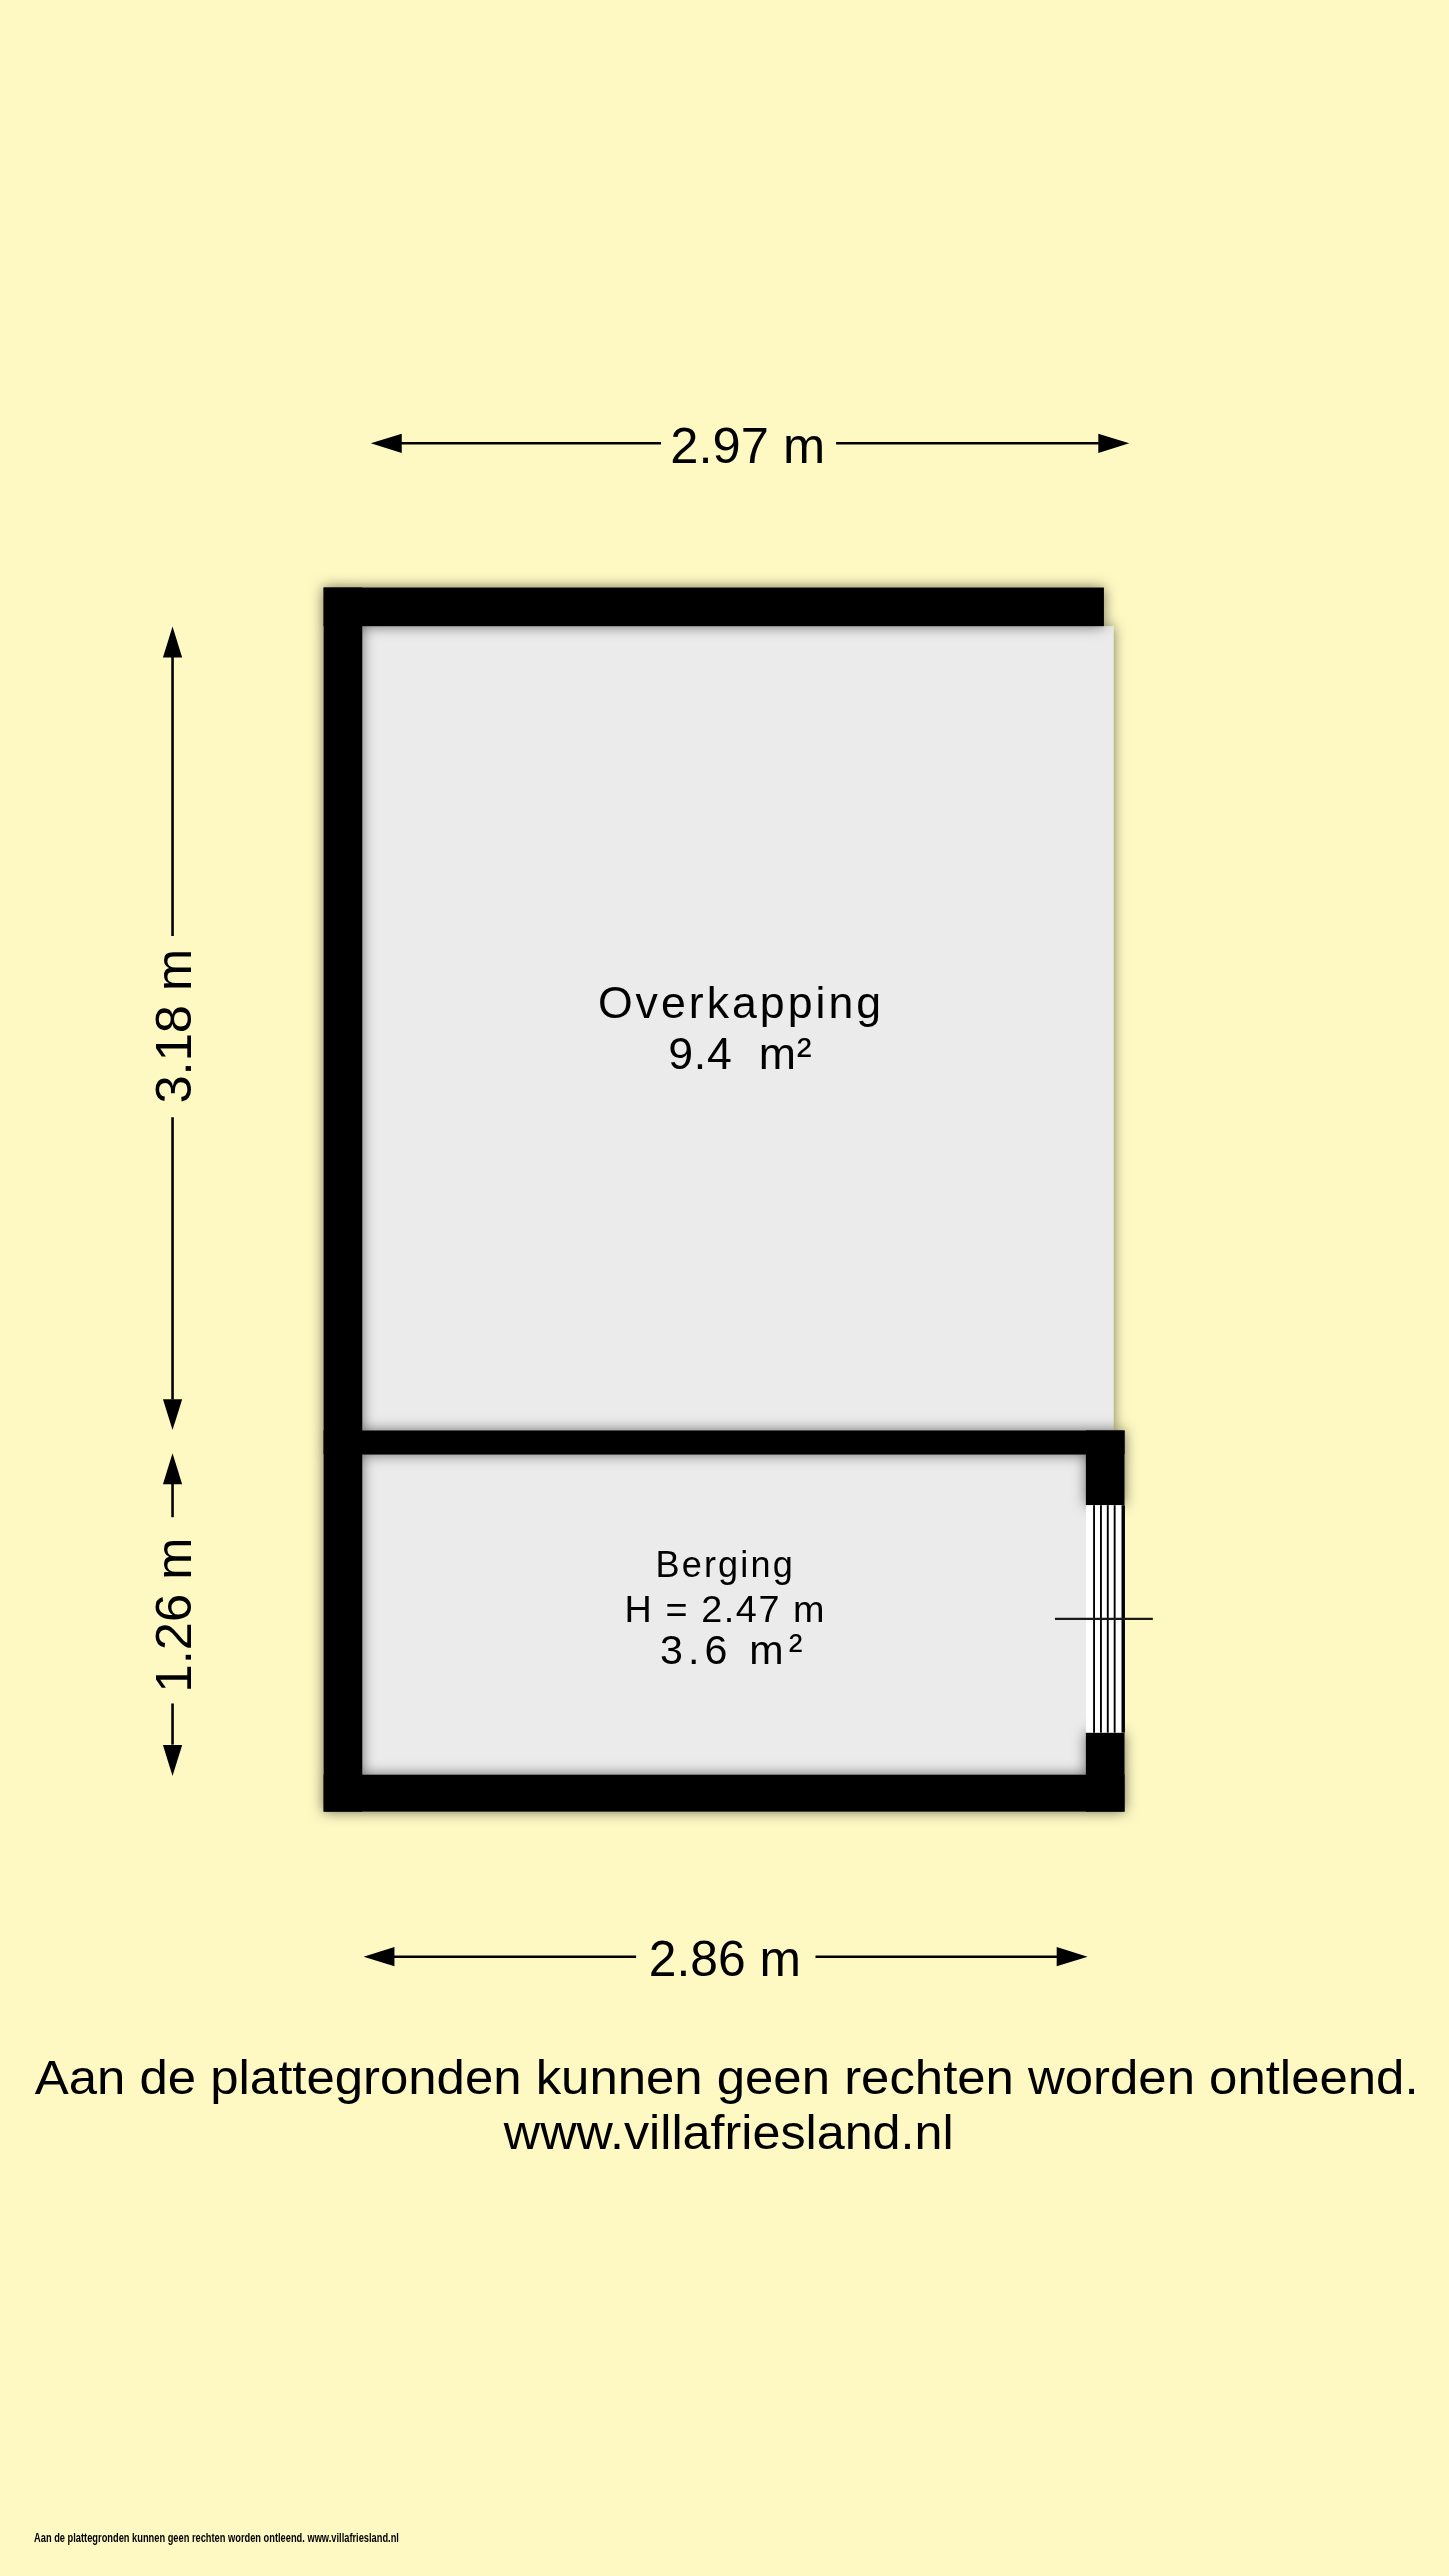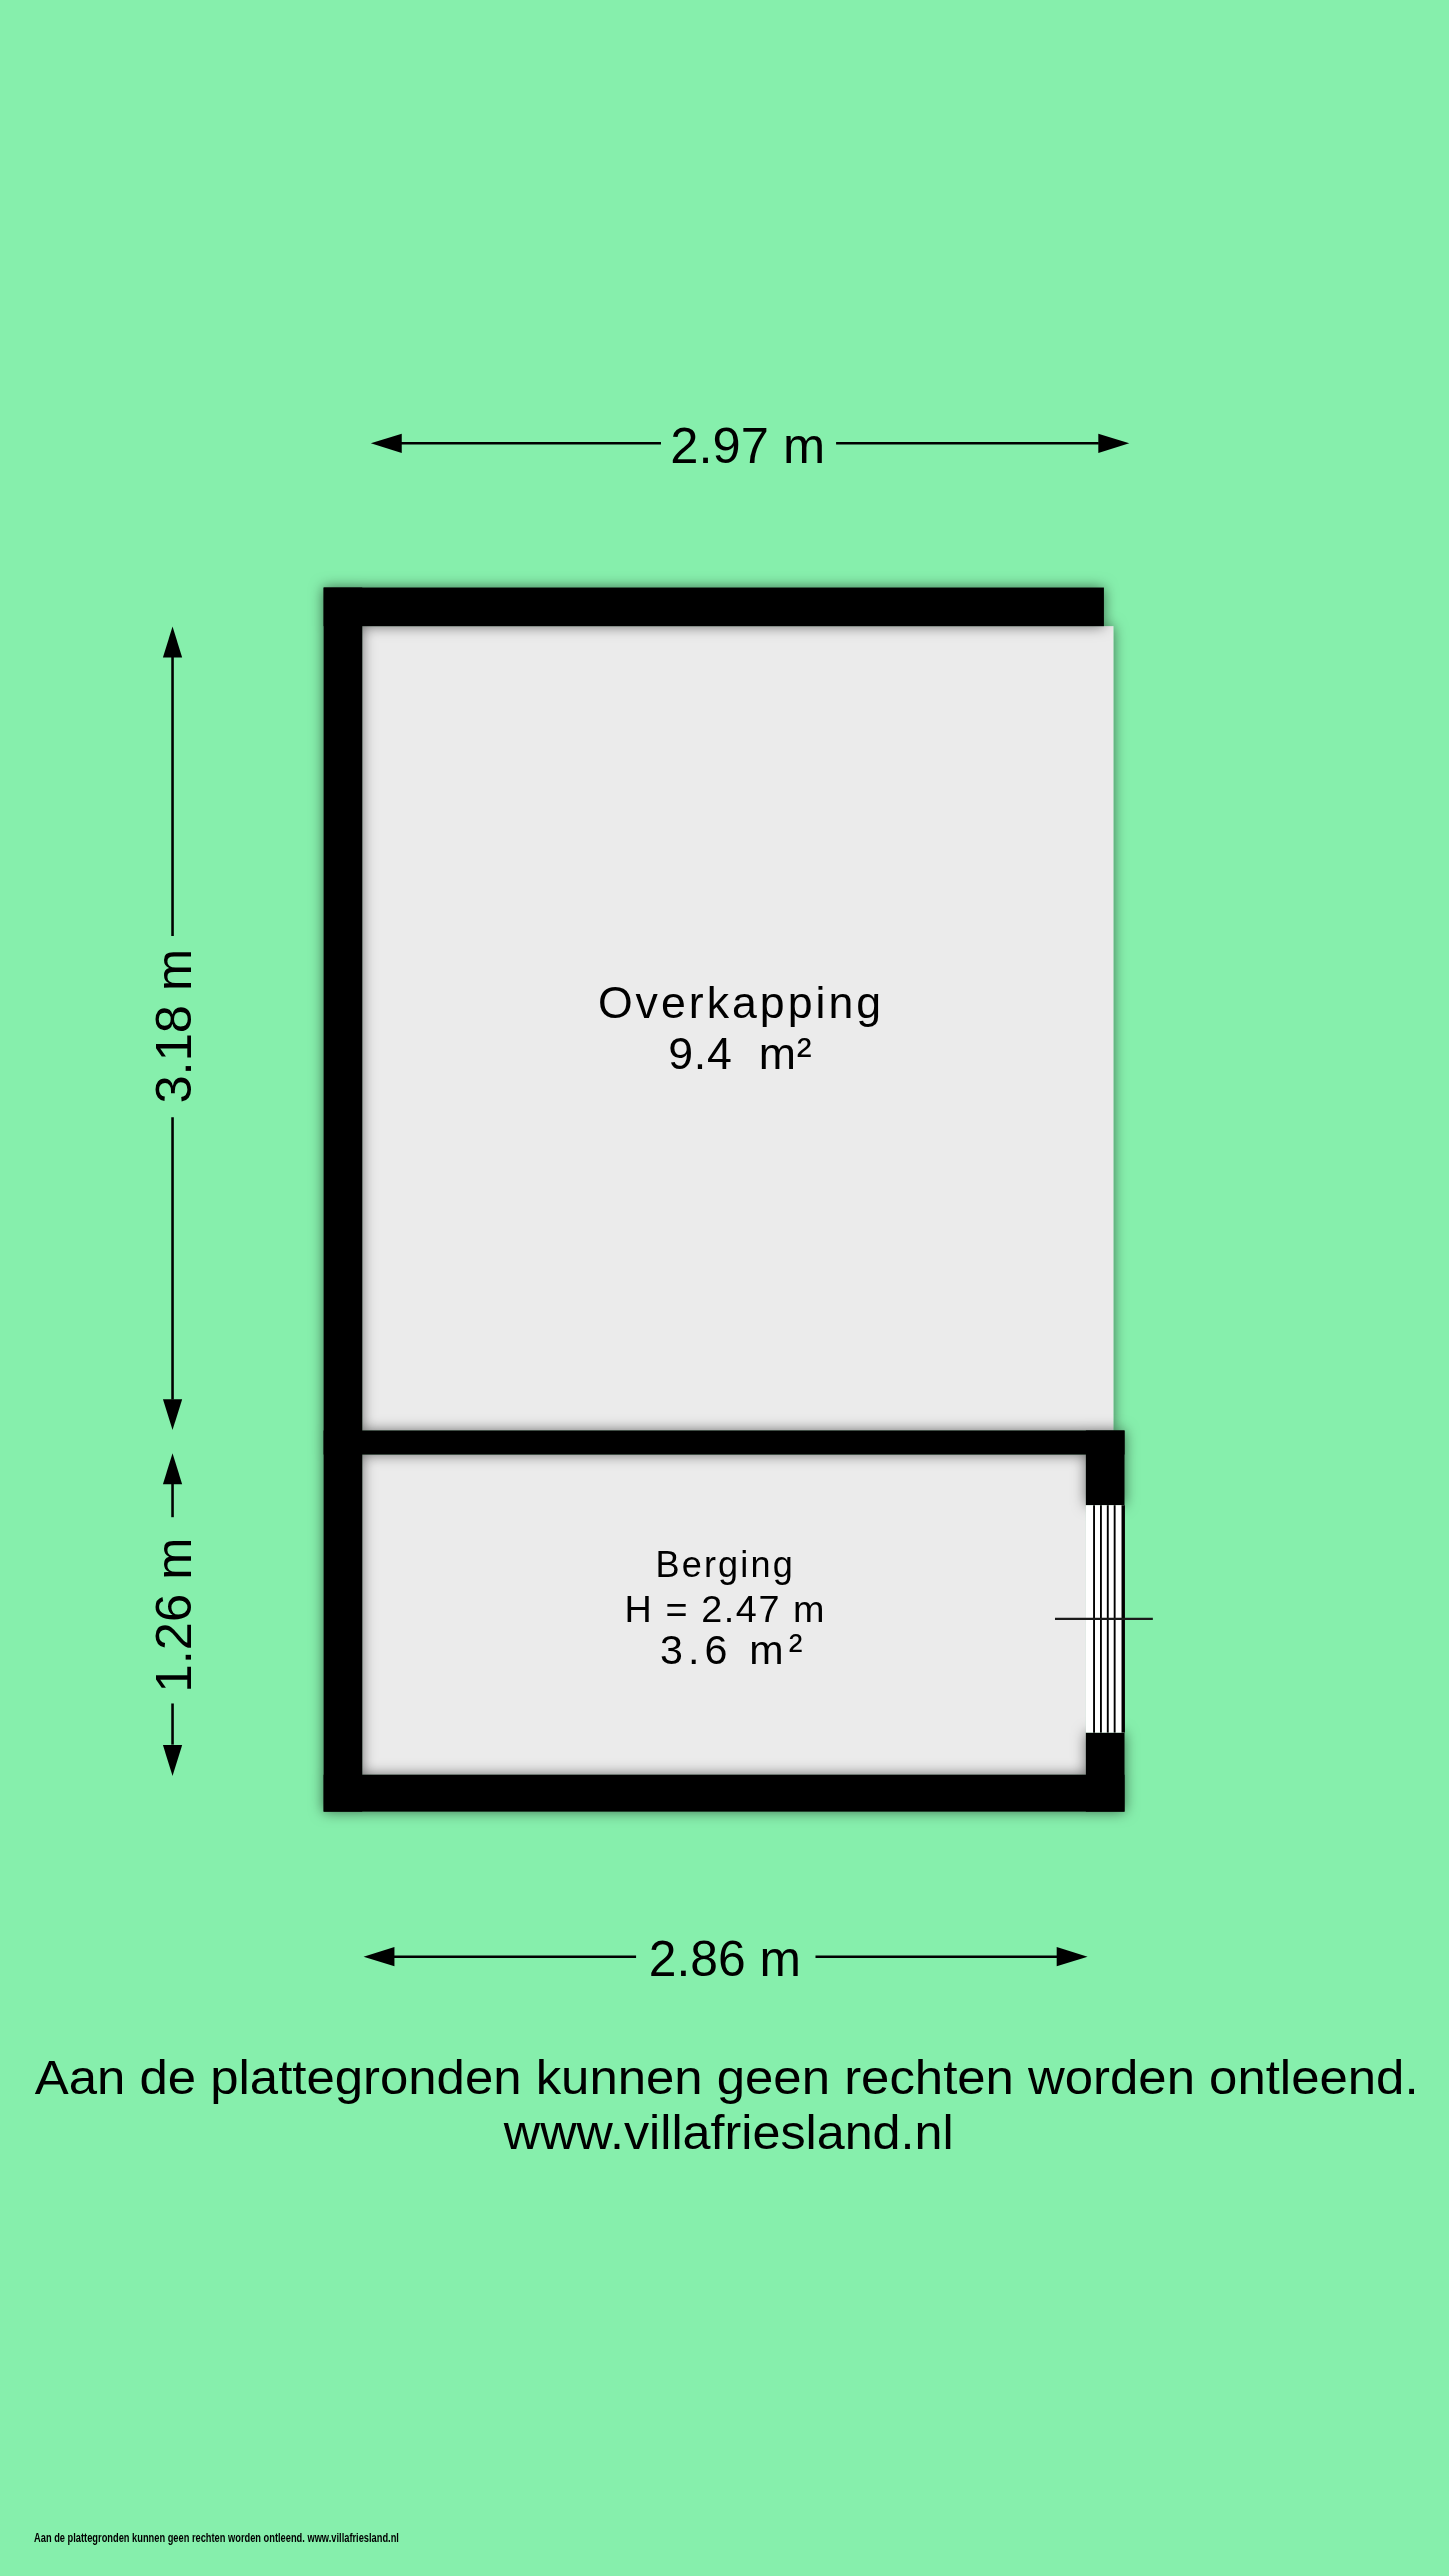--- a/index.html
+++ b/index.html
@@ -1,16 +1,16 @@
 <!DOCTYPE html>
 <html style="font-size:13.7px"><head>
 <meta charset="utf-8">
 <style>
   html,body{margin:0;padding:0;background:#ffffff;}
-  .page{position:relative;width:1449px;height:2576px;background:#86efac;overflow:hidden;
+  .page{position:relative;width:1449px;height:2576px;background:#fef9c3;overflow:hidden;
         font-family:"Liberation Sans", sans-serif;}
   svg{position:absolute;left:0;top:0;}
   text{font-family:"Liberation Sans", sans-serif;fill:#000000;}
 </style>
 </head>
 <body>
 <div class="page">
 <svg width="1449" height="2576" viewBox="0 0 1688 3000" xmlns="http://www.w3.org/2000/svg">
   <defs>
     <filter id="shadow" x="-3%" y="-3%" width="106%" height="106%">

